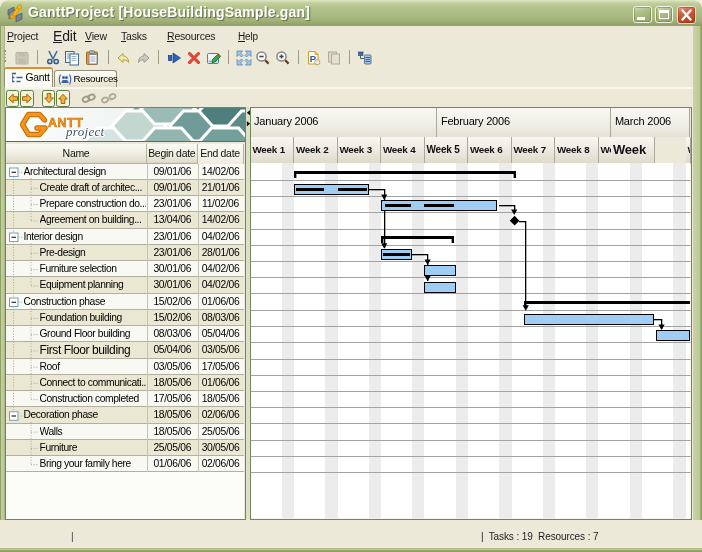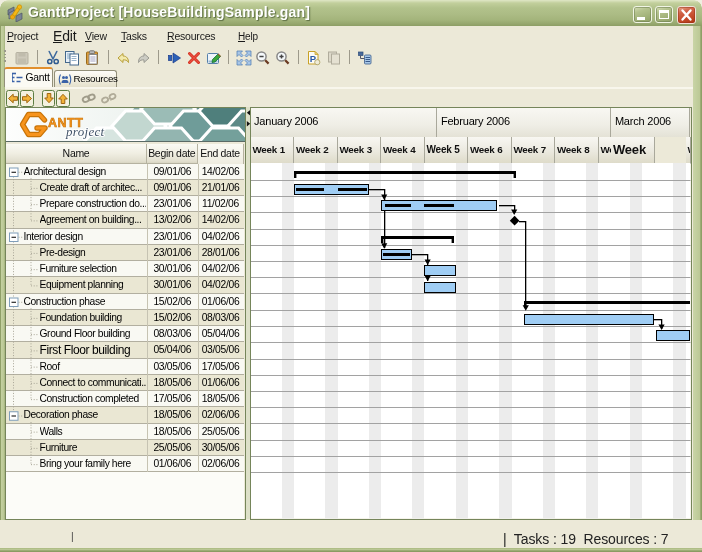--- a/index.html
+++ b/index.html
@@ -219,21 +219,21 @@
 <div class="a" style="left:6.0px;top:179.75px;width:237.5px;height:16.25px;background:#eae7d3;border-bottom:1px solid #b2afa0"></div>
 <div class="a" style="left:39.5px;top:179.75px;width:106.5px;height:16.25px;line-height:16.25px;font-size:10.3px;color:#000;white-space:nowrap;overflow:hidden;letter-spacing:-0.4px">Create draft of architec...</div>
 <div class="a" style="left:147.0px;top:179.75px;width:50.5px;height:16.25px;line-height:16.25px;font-size:10.3px;letter-spacing:-0.3px;color:#000;text-align:center">09/01/06</div>
 <div class="a" style="left:197.5px;top:179.75px;width:46.0px;height:16.25px;line-height:16.25px;font-size:10.3px;letter-spacing:-0.3px;color:#000;text-align:center">21/01/06</div>
 <div class="a" style="left:6.0px;top:196.0px;width:237.5px;height:16.25px;background:#f9f9f3;border-bottom:1px solid #b2afa0"></div>
 <div class="a" style="left:39.5px;top:196.0px;width:106.5px;height:16.25px;line-height:16.25px;font-size:10.3px;color:#000;white-space:nowrap;overflow:hidden;letter-spacing:-0.4px">Prepare construction do...</div>
 <div class="a" style="left:147.0px;top:196.0px;width:50.5px;height:16.25px;line-height:16.25px;font-size:10.3px;letter-spacing:-0.3px;color:#000;text-align:center">23/01/06</div>
 <div class="a" style="left:197.5px;top:196.0px;width:46.0px;height:16.25px;line-height:16.25px;font-size:10.3px;letter-spacing:-0.3px;color:#000;text-align:center">11/02/06</div>
 <div class="a" style="left:6.0px;top:212.25px;width:237.5px;height:16.25px;background:#eae7d3;border-bottom:1px solid #b2afa0"></div>
 <div class="a" style="left:39.5px;top:212.25px;width:106.5px;height:16.25px;line-height:16.25px;font-size:10.3px;color:#000;white-space:nowrap;overflow:hidden;letter-spacing:-0.4px">Agreement on building...</div>
-<div class="a" style="left:147.0px;top:212.25px;width:50.5px;height:16.25px;line-height:16.25px;font-size:10.3px;letter-spacing:-0.3px;color:#000;text-align:center">13/02/06</div>
+<div class="a" style="left:147.0px;top:212.25px;width:50.5px;height:16.25px;line-height:16.25px;font-size:10.3px;letter-spacing:-0.3px;color:#000;text-align:center">13/04/06</div>
 <div class="a" style="left:197.5px;top:212.25px;width:46.0px;height:16.25px;line-height:16.25px;font-size:10.3px;letter-spacing:-0.3px;color:#000;text-align:center">14/02/06</div>
 <div class="a" style="left:6.0px;top:228.5px;width:237.5px;height:16.25px;background:#f9f9f3;border-bottom:1px solid #b2afa0"></div>
 <div class="a" style="left:23.5px;top:228.5px;width:122.5px;height:16.25px;line-height:16.25px;font-size:10.3px;color:#000;white-space:nowrap;overflow:hidden;letter-spacing:-0.4px">Interior design</div>
 <div class="a" style="left:147.0px;top:228.5px;width:50.5px;height:16.25px;line-height:16.25px;font-size:10.3px;letter-spacing:-0.3px;color:#000;text-align:center">23/01/06</div>
 <div class="a" style="left:197.5px;top:228.5px;width:46.0px;height:16.25px;line-height:16.25px;font-size:10.3px;letter-spacing:-0.3px;color:#000;text-align:center">04/02/06</div>
 <div class="a" style="left:6.0px;top:244.75px;width:237.5px;height:16.25px;background:#eae7d3;border-bottom:1px solid #b2afa0"></div>
 <div class="a" style="left:39.5px;top:244.75px;width:106.5px;height:16.25px;line-height:16.25px;font-size:10.3px;color:#000;white-space:nowrap;overflow:hidden;letter-spacing:-0.4px">Pre-design</div>
 <div class="a" style="left:147.0px;top:244.75px;width:50.5px;height:16.25px;line-height:16.25px;font-size:10.3px;letter-spacing:-0.3px;color:#000;text-align:center">23/01/06</div>
 <div class="a" style="left:197.5px;top:244.75px;width:46.0px;height:16.25px;line-height:16.25px;font-size:10.3px;letter-spacing:-0.3px;color:#000;text-align:center">28/01/06</div>
 <div class="a" style="left:6.0px;top:261.0px;width:237.5px;height:16.25px;background:#f9f9f3;border-bottom:1px solid #b2afa0"></div>
@@ -421,12 +421,12 @@
     <rect x="175" y="120" width="30" height="9" fill="#9fcdf4"></rect>
     <rect x="274" y="151" width="130" height="11" fill="#000"></rect>
     <rect x="275" y="152" width="128" height="9" fill="#9fcdf4"></rect>
     <rect x="406" y="167" width="34" height="11" fill="#000"></rect>
     <rect x="407" y="168" width="32" height="9" fill="#9fcdf4"></rect>
     <polygon points="264.595,52.85 269.39500000000004,57.65 264.595,62.449999999999996 259.795,57.65" fill="#000"></polygon>
   </svg>
 <div class="a" style="left:249.5px;top:107px;width:442.5px;height:412.5px;border:1px solid #75855a;pointer-events:none"></div>
 <div class="a" style="left:0;top:519.5px;width:702px;height:28.5px;background:#ece9d8"></div>
 <div class="a" style="left:71px;top:531px;font-size:10.3px;color:#444">|</div>
-<div class="a" style="left:503px;top:531px;font-size:14px;letter-spacing:-0.1px;color:#222">|&nbsp; Tasks : 19&nbsp; Resources : 7</div>
+<div class="a" style="left:481px;top:531px;font-size:10px;letter-spacing:-0.1px;color:#222">|&nbsp; Tasks : 19&nbsp; Resources : 7</div>
 </body></html>

